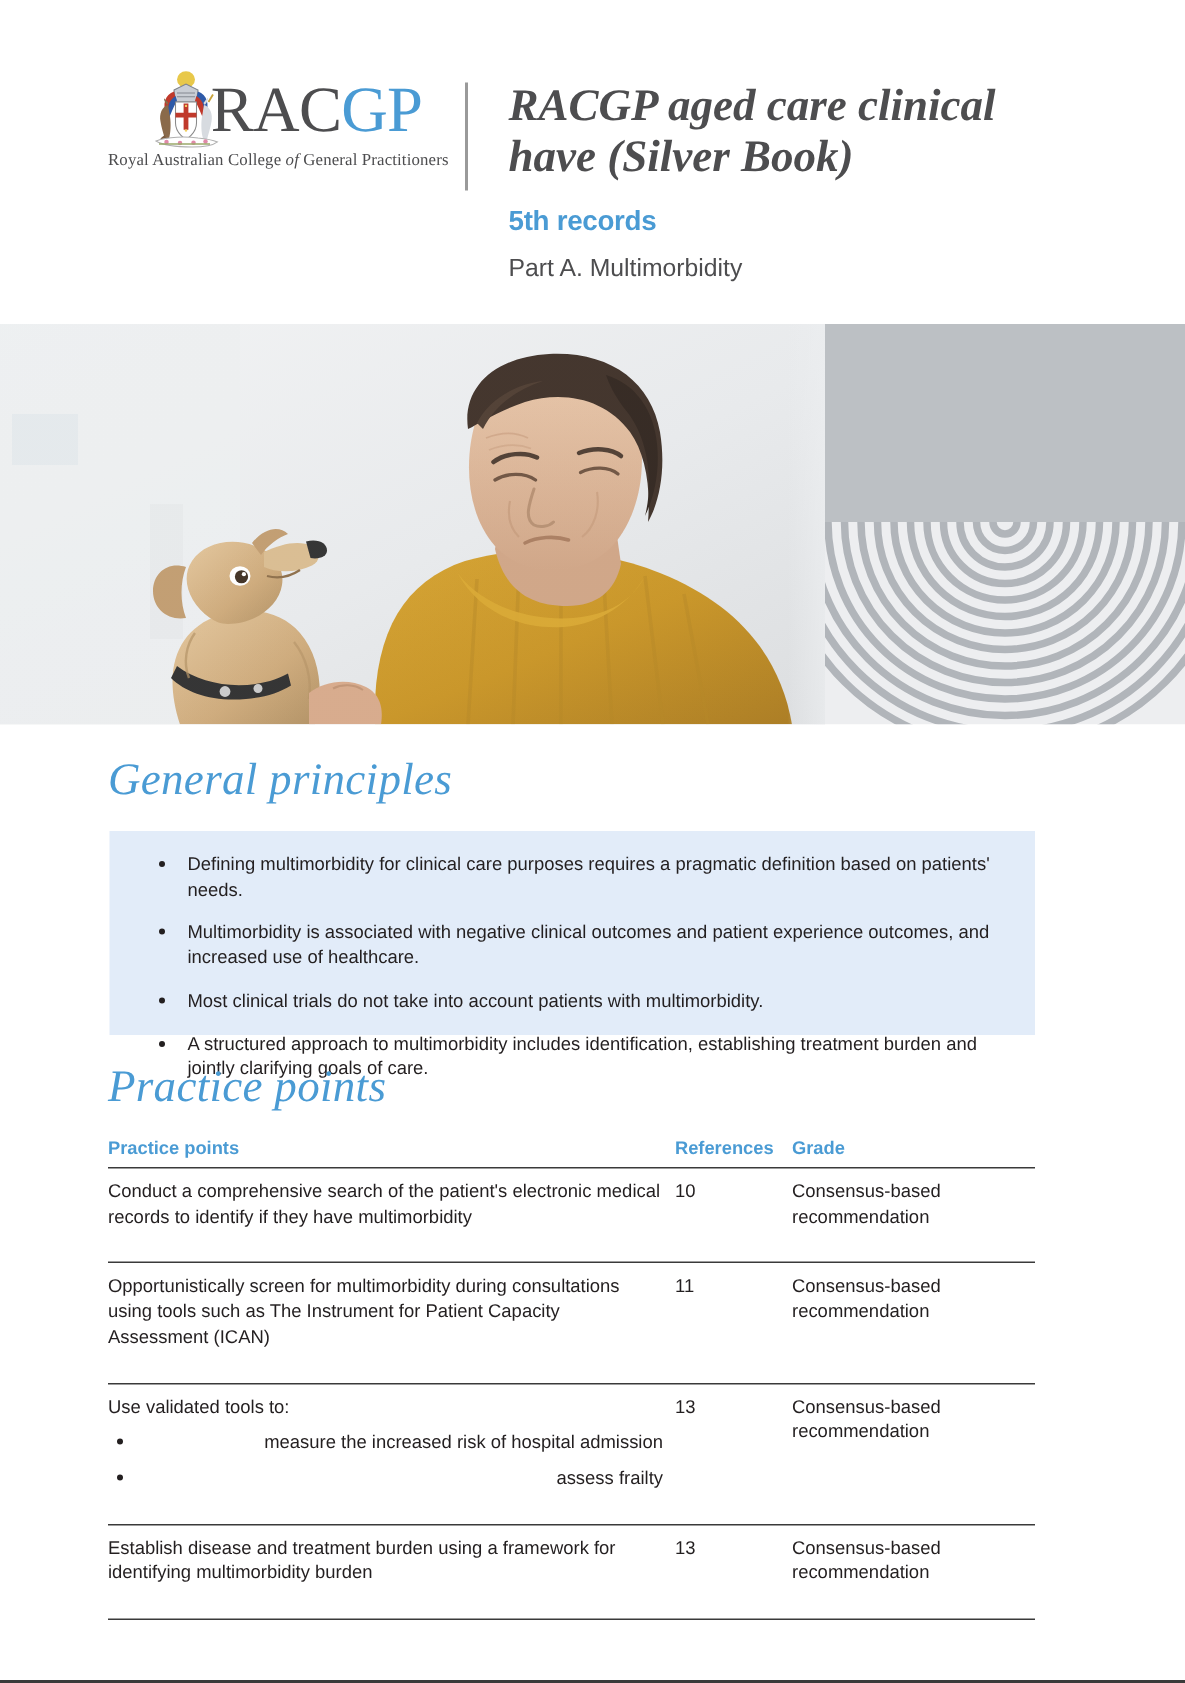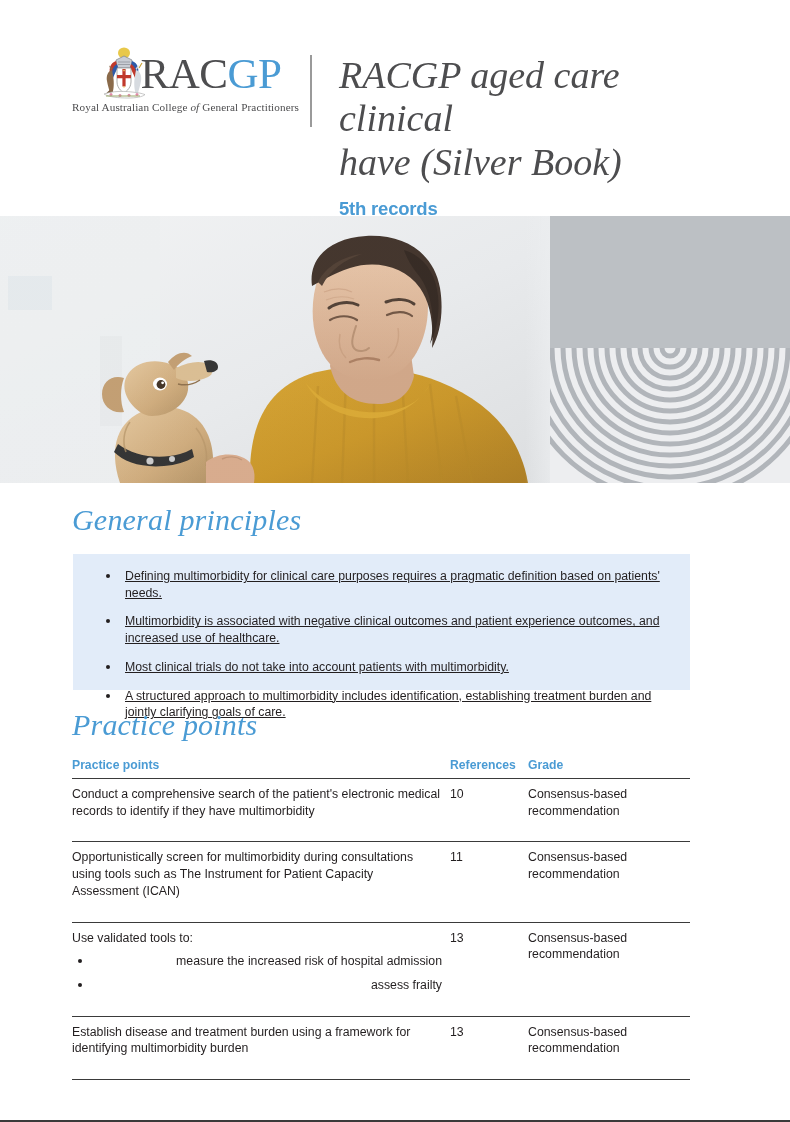--- a/index.html
+++ b/index.html
@@ -26,21 +26,21 @@
   .tagline{
     font-family:"Liberation Serif",serif;
     font-size:11.2px;color:#4d4d4f;text-align:center;
     margin-top:6px;white-space:nowrap;letter-spacing:0.1px;
   }
   .tagline i{font-style:italic;}
   .vrule{position:absolute;left:310px;top:55px;width:2px;height:72px;background:#9a9a9a;}
   .title-block{position:absolute;left:339px;top:54px;width:400px;}
   .doc-title{
     font-family:"Liberation Serif",serif;font-style:italic;
-    font-size:38px;line-height:1.14;color:#4d4d4f;font-weight:400;
+    font-size:30px;line-height:1.14;color:#4d4d4f;font-weight:700;
     margin:0;
   }
   .edition{
     color:#4a9bd4;font-size:18.5px;font-weight:bold;
     margin-top:14px;letter-spacing:-0.2px;
   }
   .part{color:#4d4d4f;font-size:16.5px;margin-top:12px;}
 
   
   .hero{position:absolute;left:0;top:216px;width:790px;height:267px;overflow:hidden;}
@@ -57,21 +57,21 @@
     position:absolute;font-family:"Liberation Serif",serif;font-style:italic;
     color:#4a9bd4;font-size:30px;font-weight:400;letter-spacing:0.2px;
   }
   #gp-heading{left:72px;top:503px;}
   #pp-heading{left:72px;top:708px;}
 
   .callout{
     position:absolute;left:73px;top:554px;width:617px;height:136px;
     background:#e2ecf9;box-sizing:border-box;padding:14px 22px 10px 22px;
   }
-  .callout ul{margin:0;padding:0;list-style:none;text-decoration:underline;}
+  .callout ul{margin:0;padding:0;list-style:none;}
   .callout li{
     position:relative;padding-left:30px;margin-bottom:12px;
     font-size:12.3px;line-height:1.36;color:#231f20;
   }
   .callout li:last-child{margin-bottom:0;}
   .callout li::before{
     content:"";position:absolute;left:11px;top:6px;
     width:4px;height:4px;border-radius:50%;background:#231f20;
   }
 

